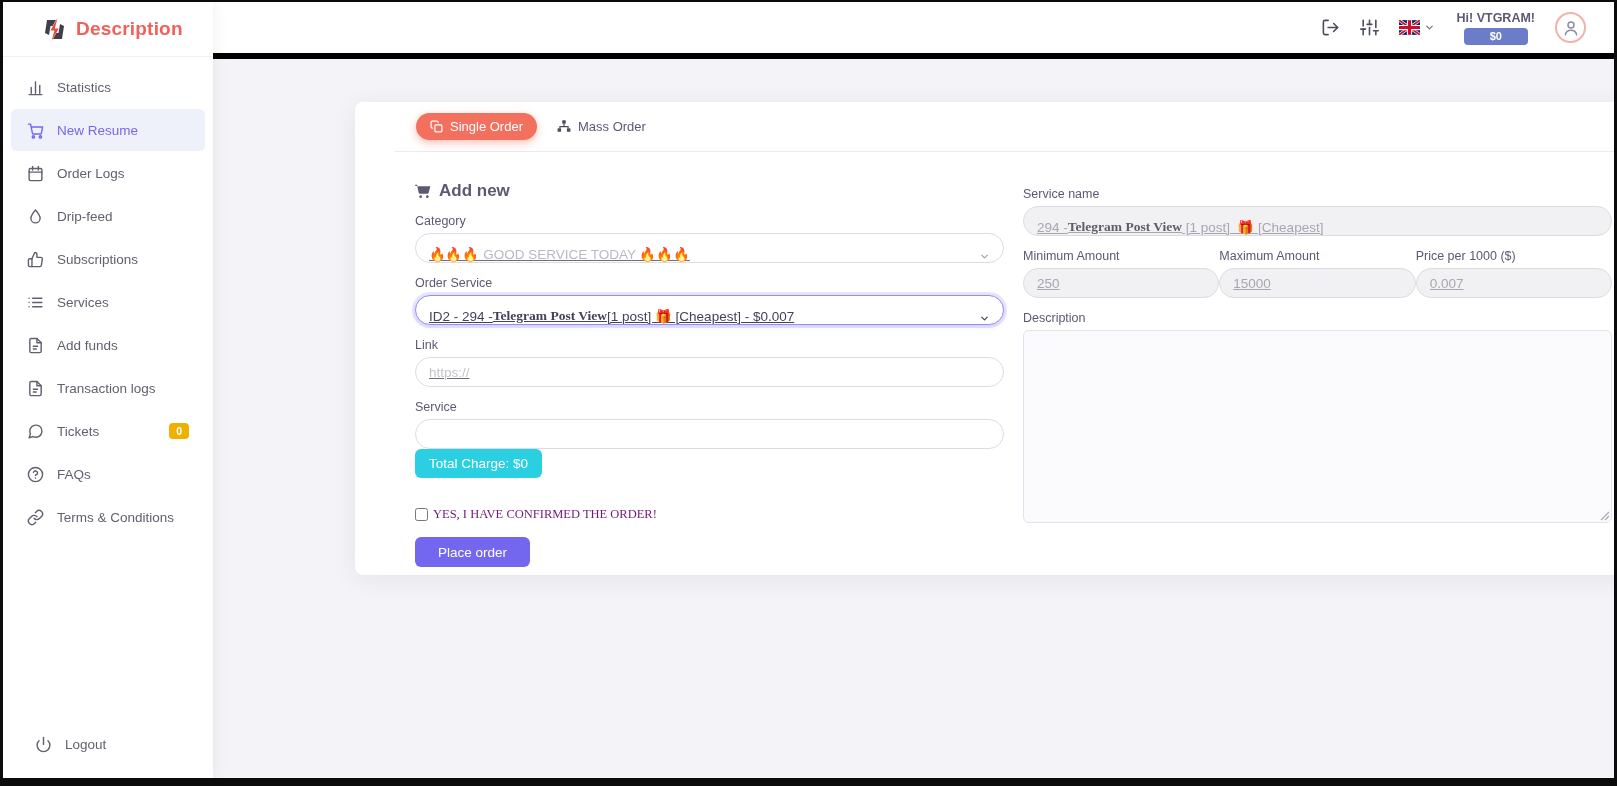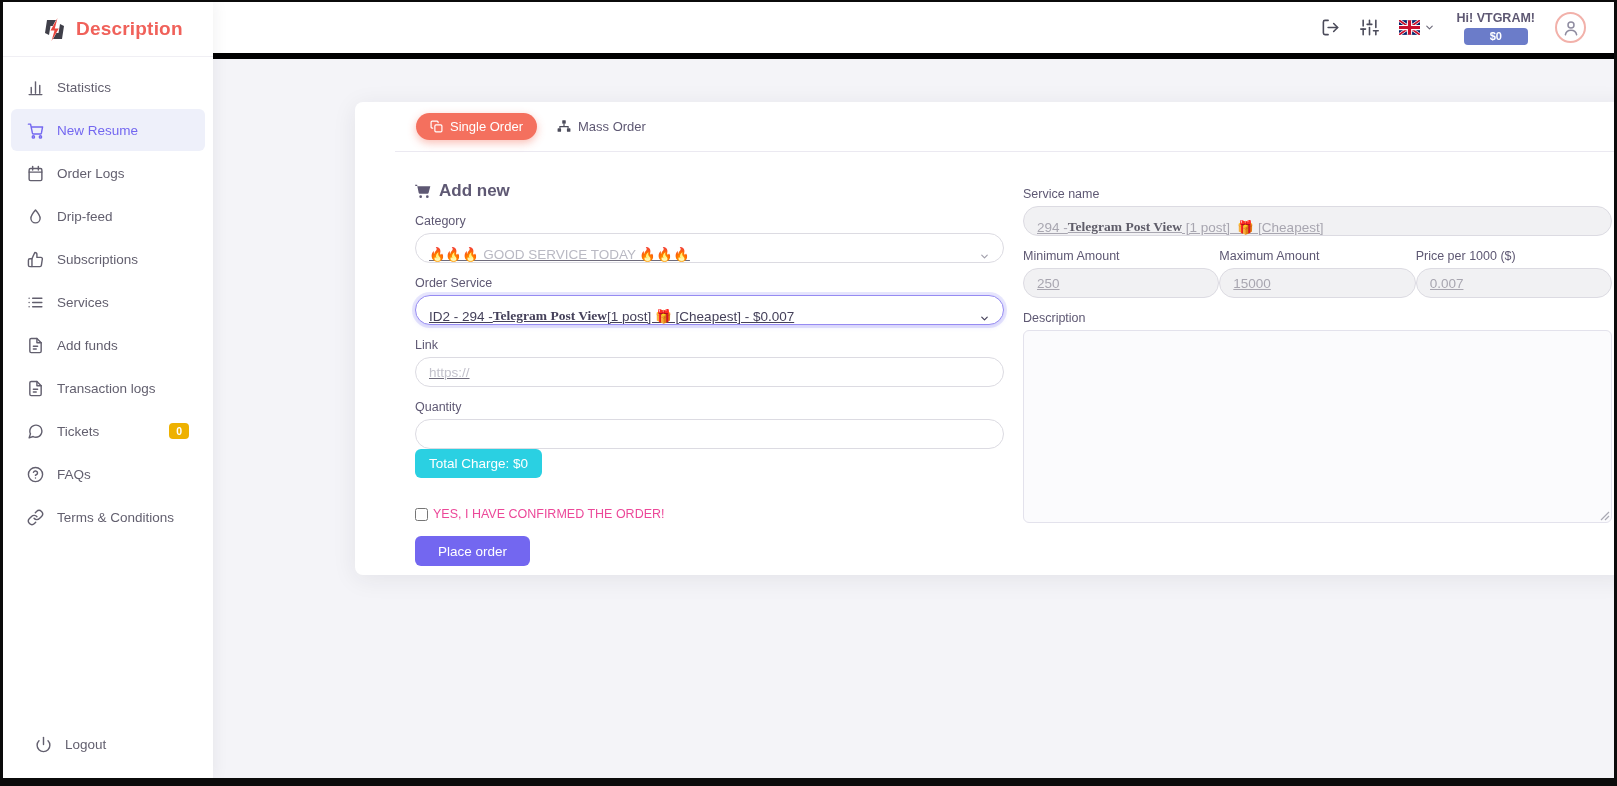--- a/index.html
+++ b/index.html
@@ -43,21 +43,21 @@
   .svc-select { border-color:#968bf2; box-shadow:0 0 0 3px rgba(115,103,240,.16), 0 2px 5px rgba(115,103,240,.18); color:#45415a; }
   .bold-serif { font-family:"Liberation Serif", serif; font-weight:700; }
   input.ctrl { cursor:text; }
   input.ctrl::placeholder { color:#c3c2cc; }
   .readonly { background:#f1f1f3; color:#a8a6b0; cursor:default; }
   .readonly .bold-serif { color:#5f5d69; }
 
   .total-btn { display:inline-flex; align-items:center; height:29px; padding:0 14px; background:var(--cyan,#2ad0e2); color:#fff; font-size:13.5px; font-weight:500; border:none; border-radius:6px; cursor:pointer; }
   .confirm-row { display:flex; align-items:flex-start; gap:5px; margin-top:29px; }
   .confirm-row input { width:13px; height:13px; margin-top:1px; cursor:pointer; }
-  .confirm-row label { font-size:12.5px; color:#ec4899; cursor:pointer; }
+  .confirm-row label { font-size:12.5px; color:#701a75; cursor:pointer;font-family:Liberation Serif, serif; }
   .place-btn { margin-top:15px; height:30px; padding:0 23px; background:var(--primary,#7367f0); color:#fff; font-size:13.5px; font-weight:500; border:none; border-radius:6px; cursor:pointer; }
 
   .amount-grid { display:grid; grid-template-columns:1fr 1fr 1fr; }
   .ta-wrap { position:relative; }
   textarea.desc { display:block; width:100%; height:193px; background:#fbfbfd; border:1px solid #e3e2ec; border-radius:6px; resize:none; outline:none; }
   .gripper { position:absolute; right:2px; bottom:2px; color:#9d9daa; pointer-events:none; }
 
   svg { display:block; }
 </style>
 </head>
@@ -312,21 +312,21 @@
               <span class="chev">
                   <svg width="11" height="11" viewBox="0 0 24 24" fill="none" stroke="#45415a" stroke-width="2.6" stroke-linecap="round" stroke-linejoin="round">
                     <polyline points="6 9 12 15 18 9"></polyline>
                   </svg>
                 </span>
             </div>
 
             <label class="f-label">Link</label>
             <input class="ctrl" type="text" placeholder="https://" style="">
 
-            <label class="f-label">Quantity</label>
+            <label class="f-label">Service</label>
             <input class="ctrl" type="text" style="">
 
             <div><button class="total-btn">Total Charge: $0</button></div>
 
             <div class="confirm-row">
               <input type="checkbox" id="confirmChk" style="">
               <label for="confirmChk">YES, I HAVE CONFIRMED THE ORDER!</label>
             </div>
 
             <button class="place-btn">Place order</button>

